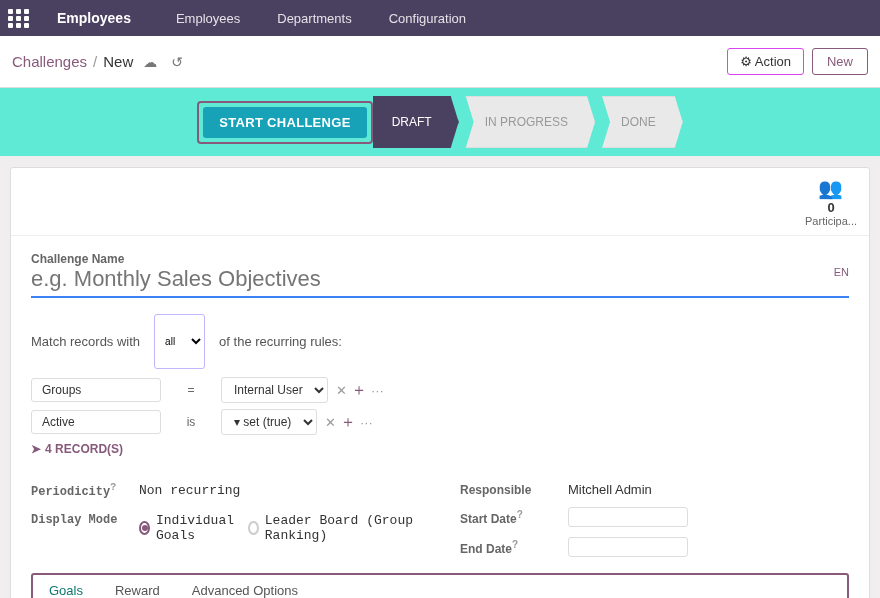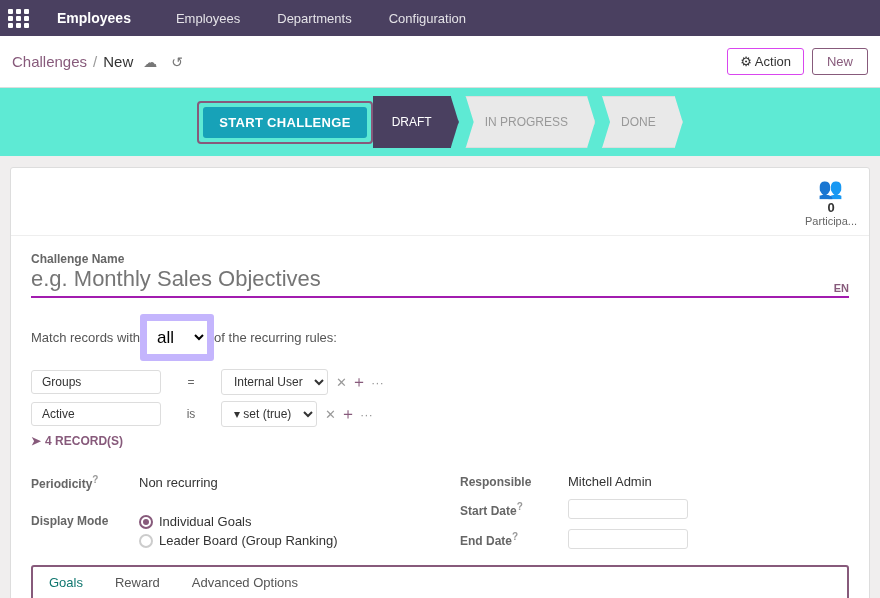--- a/index.html
+++ b/index.html
@@ -189,31 +189,31 @@
       font-weight: 600;
       color: #666;
     }
 
     
     .assign-section { margin-bottom: 12px; }
     .assign-label { font-size: 13px; font-weight: 600; color: #333; margin-bottom: 4px; }
     .assign-match-row {
       display: flex;
       align-items: center;
-      gap: 0;
+      gap: 14px;
       font-size: 13px;
       color: #555;
       margin-bottom: 8px;
     }
     .match-select {
       background: white;
-      border: 7px solid #c4b5fd;
-      border-radius: 3px;
-      padding: 6px 6px;
-      font-size: 17px;
+      border: 1px solid #c4b5fd;
+      border-radius: 3px;
+      padding: 20px 6px;
+      font-size: 10px;
       cursor: pointer;
     }
 
     
     .rule-row {
       display: flex;
       align-items: center;
       margin-bottom: 6px;
       gap: 0;
     }
@@ -265,21 +265,21 @@
       font-weight: 600;
       color: #666;
       min-width: 100px;
     }
     .form-field-value { font-size: 13px; color: #333; }
     .form-field-help {
       font-size: 10px;
       color: #999;
       vertical-align: super;
     }
-    .radio-group { display: flex; flex-direction: column; gap: 4px; }
+    .radio-group { display: flex; flex-direction: row; gap: 4px; }
     .radio-item { display: flex; align-items: center; gap: 6px; font-size: 13px; color: #333; }
     .radio-dot {
       width: 14px; height: 14px;
       border-radius: 50%;
       border: 2px solid #875a7b;
       display: flex; align-items: center; justify-content: center;
     }
     .radio-dot.filled::after {
       content: '';
       width: 6px; height: 6px;
@@ -334,27 +334,27 @@
     .col-suffix { flex: 1; }
 
     
     .name-area {
       position: relative;
       margin-bottom: 16px;
     }
     .name-area .en-tag {
       position: absolute;
       right: 0;
-      top: 16px;
+      top: 0;
       font-size: 11px;
       color: #875a7b;
-      font-weight: 700;
+      font-weight: 400;
     }
     .name-input-wrapper {
-      border-bottom: 2px solid #a21caf;
+      border-bottom: 2px solid #3b82f6;
       padding-bottom: 4px;
     }
     .name-input-wrapper input {
       width: 100%;
       border: none;
       font-size: 22px;
       color: #bbb;
       outline: none;
       background: transparent;
     }
@@ -471,21 +471,21 @@
 
         
         <div class="records-link">
           <span>➤</span>
           <span>4 RECORD(S)</span>
         </div>
       </div>
 
       <div style="display: flex; gap: 40px; margin-bottom: 16px;">
 
-        <div style="flex: 1; display: flex; flex-direction: column; gap: 23px;">
+        <div style="flex: 1; display: flex; flex-direction: column; gap: 14px; font-family: Liberation Mono, monospace;">
 
           <div style="display: flex; align-items: center; gap: 8px;">
             <span class="form-field-label">
               <span>Periodicity</span><sup class="form-field-help">?</sup>
             </span>
             <span class="form-field-value">Non recurring</span>
           </div>
 
           <div style="display: flex; align-items: flex-start; gap: 8px;">
             <span class="form-field-label">Display Mode</span>

